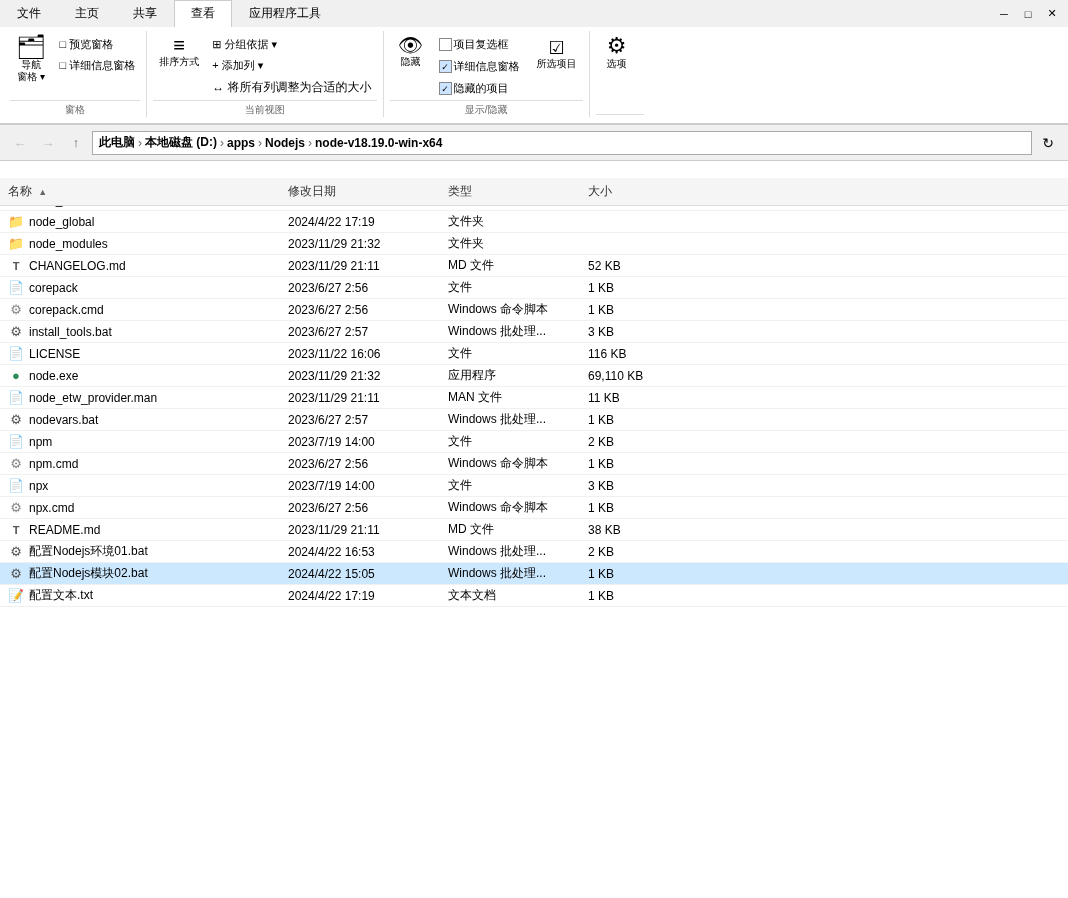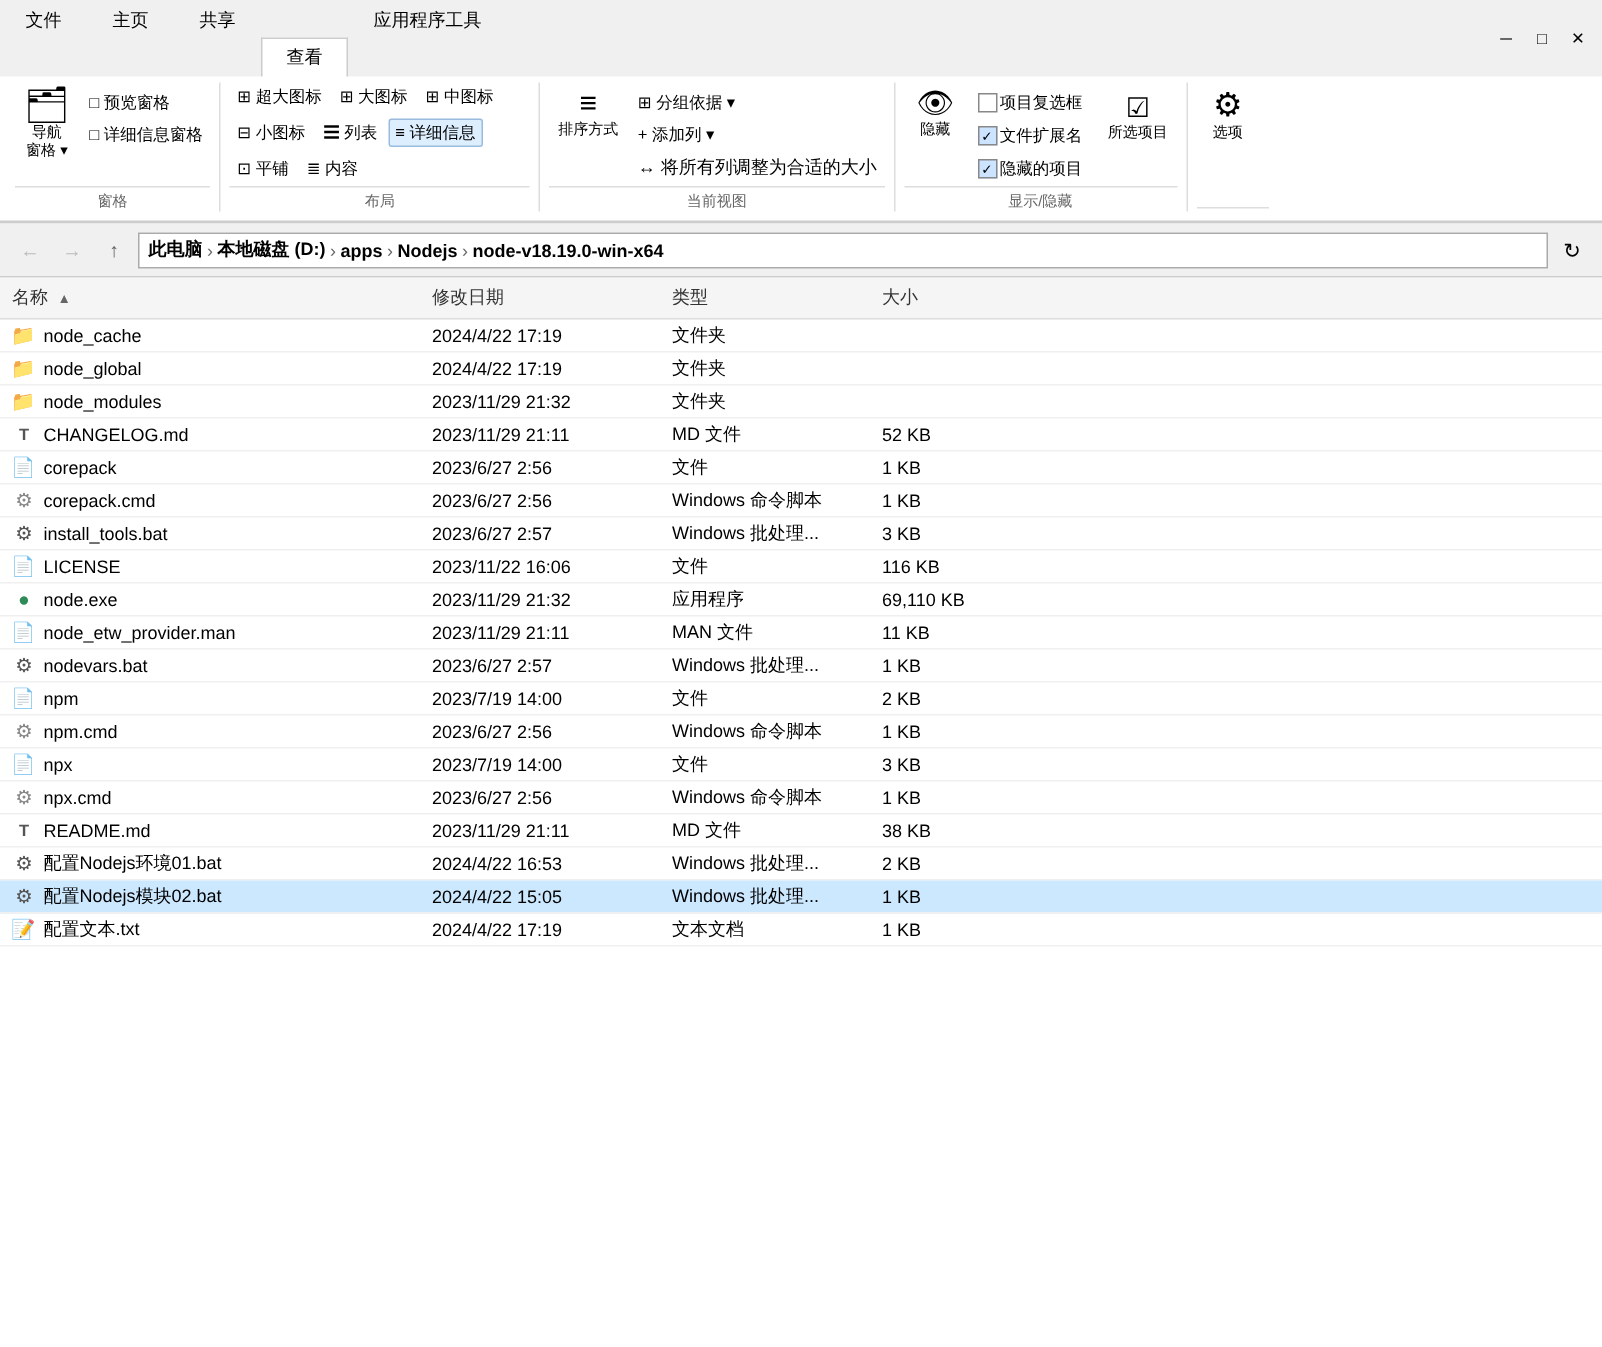--- a/index.html
+++ b/index.html
@@ -18,21 +18,21 @@
     .refresh-btn { width: 24px; height: 24px; display: flex; align-items: center; justify-content: center; cursor: pointer; border: 1px solid transparent; border-radius: 2px; font-size: 14px; }
     .search-box { width: 200px; height: 24px; background: #fff; border: 1px solid #aaa; display: flex; align-items: center; padding: 0 6px; }
     .search-input { border: none; outline: none; width: 100%; font-size: 12px; background: transparent; }
     .search-icon { color: #999; font-size: 13px; }
 
     
     .file-area { display: flex; flex: 1; overflow: hidden; }
     .file-list { flex: 1; overflow-y: auto; background: #fff; }
 
     
-    .col-header { display: flex; align-items: center; padding: 3px 0; border-bottom: 1px solid #ddd; background: #f5f5f5; position: sticky; top: 0; z-index: 2; }
+    .col-header { display: flex; align-items: center; padding: 3px 0; border-bottom: 1px solid #ddd; background: #f5f5f5; position: sticky; top: 17px; z-index: 2; }
     .col-header-cell { font-size: 12px; color: #333; padding: 2px 8px; cursor: pointer; user-select: none; }
     .col-name { width: 280px; }
     .col-date { width: 160px; }
     .col-type { width: 140px; }
     .col-size { width: 80px; }
     .sort-arrow { font-size: 9px; color: #666; margin-left: 3px; }
 
     
     .file-row { display: flex; align-items: center; padding: 1px 0; border-bottom: 1px solid #f0f0f0; cursor: pointer; height: 22px; }
     .file-row.selected { background: #cce8ff; }
@@ -52,21 +52,21 @@
     .icon-man { color: #888; }
 
     
     .file-list::-webkit-scrollbar { width: 12px; }
     .file-list::-webkit-scrollbar-track { background: #f0f0f0; }
     .file-list::-webkit-scrollbar-thumb { background: #c0c0c0; border: 2px solid #f0f0f0; border-radius: 6px; }
 
     .status-bar { background: #f0f0f0; border-top: 1px solid #ccc; height: 22px; display: flex; align-items: center; padding: 0 8px; font-size: 11px; color: #555; }
     .ribbon-tabs { display: flex; background: #f0f0f0; }
     .ribbon-tab { padding: 4px 16px; font-size: 12px; cursor: pointer; border: 1px solid transparent; }
-    .ribbon-tab.active { background: #fff; border-color: #ccc; border-bottom: 1px solid #fff; margin-bottom: -1px; margin-top: 25px; }
+    .ribbon-tab.active { background: #fff; border-color: #ccc; border-bottom: 1px solid #fff; margin-bottom: -1px; }
     .ribbon-body { background: #fff; padding: 4px 4px 6px; display: flex; border-bottom: 2px solid #ccc; }
     .rg { display: flex; flex-direction: column; border-right: 1px solid #ddd; padding: 0 6px 0 6px; min-width: 60px; }
     .rg:last-child { border-right: none; }
     .rg-top { display: flex; gap: 2px; align-items: flex-start; flex: 1; }
     .rg-label { font-size: 10px; color: #666; text-align: center; margin-top: 2px; padding-top: 2px; border-top: 1px solid #ddd; }
     .rbig { display: flex; flex-direction: column; align-items: center; justify-content: center; padding: 3px 5px; cursor: pointer; border: 1px solid transparent; border-radius: 2px; font-size: 10px; min-width: 42px; }
     .rbig .bicon { font-size: 24px; line-height: 1; }
     .rsmall { display: flex; align-items: center; gap: 2px; padding: 1px 4px; cursor: pointer; border: 1px solid transparent; border-radius: 2px; font-size: 11px; white-space: nowrap; }
     .rsmall.active-btn { background: #ddeeff; border-color: #99bbdd; }
     .rsmall-col { display: flex; flex-direction: column; gap: 1px; }
@@ -105,35 +105,20 @@
             <span>□ 预览窗格</span>
           </div>
           <div class="rsmall">
             <span>□ 详细信息窗格</span>
           </div>
         </div>
       </div>
       <div class="rg-label">窗格</div>
     </div>
 
-    <div class="rg" style="min-width:200px;">
-      <div class="rg-top" style="flex-wrap:wrap; gap:2px; max-width:200px;">
-        <div class="rsmall">⊞ 超大图标</div>
-        <div class="rsmall">⊞ 大图标</div>
-        <div class="rsmall">⊞ 中图标</div>
-        <div style="width:100%;"></div>
-        <div class="rsmall">⊟ 小图标</div>
-        <div class="rsmall">☰ 列表</div>
-        <div class="rsmall active-btn">≡ 详细信息</div>
-        <div style="width:100%;"></div>
-        <div class="rsmall">⊡ 平铺</div>
-        <div class="rsmall">≣ 内容</div>
-      </div>
-      <div class="rg-label">布局</div>
-    </div>
 
     <div class="rg" style="min-width:130px;">
       <div class="rg-top">
         <div class="rbig">
           <span class="bicon" style="font-size:20px;">≡</span>
           <span style="font-size:10px;">排序方式</span>
         </div>
         <div class="rsmall-col" style="display:flex; flex-direction:column; gap:2px; margin-top:4px;">
           <div class="rsmall">⊞ 分组依据 ▾</div>
           <div class="rsmall">+ 添加列 ▾</div>
@@ -149,21 +134,21 @@
           <span class="bicon" style="font-size:20px;">👁</span>
           <span style="font-size:10px;">隐藏</span>
         </div>
         <div class="rsmall-col" style="display:flex; flex-direction:column; gap:3px; margin-top:4px;">
           <div class="rsmall">
             <div class="checkbox-icon"></div>
             <span>项目复选框</span>
           </div>
           <div class="rsmall">
             <div class="checkbox-icon checked">✓</div>
-            <span>文件扩展名</span>
+            <span>详细信息窗格</span>
           </div>
           <div class="rsmall">
             <div class="checkbox-icon checked">✓</div>
             <span>隐藏的项目</span>
           </div>
         </div>
         <div style="margin-top:4px; margin-left:4px;">
           <div class="rbig" style="min-width:36px;">
             <span class="bicon" style="font-size:18px;">☑</span>
             <span style="font-size:10px;">所选项目</span>

